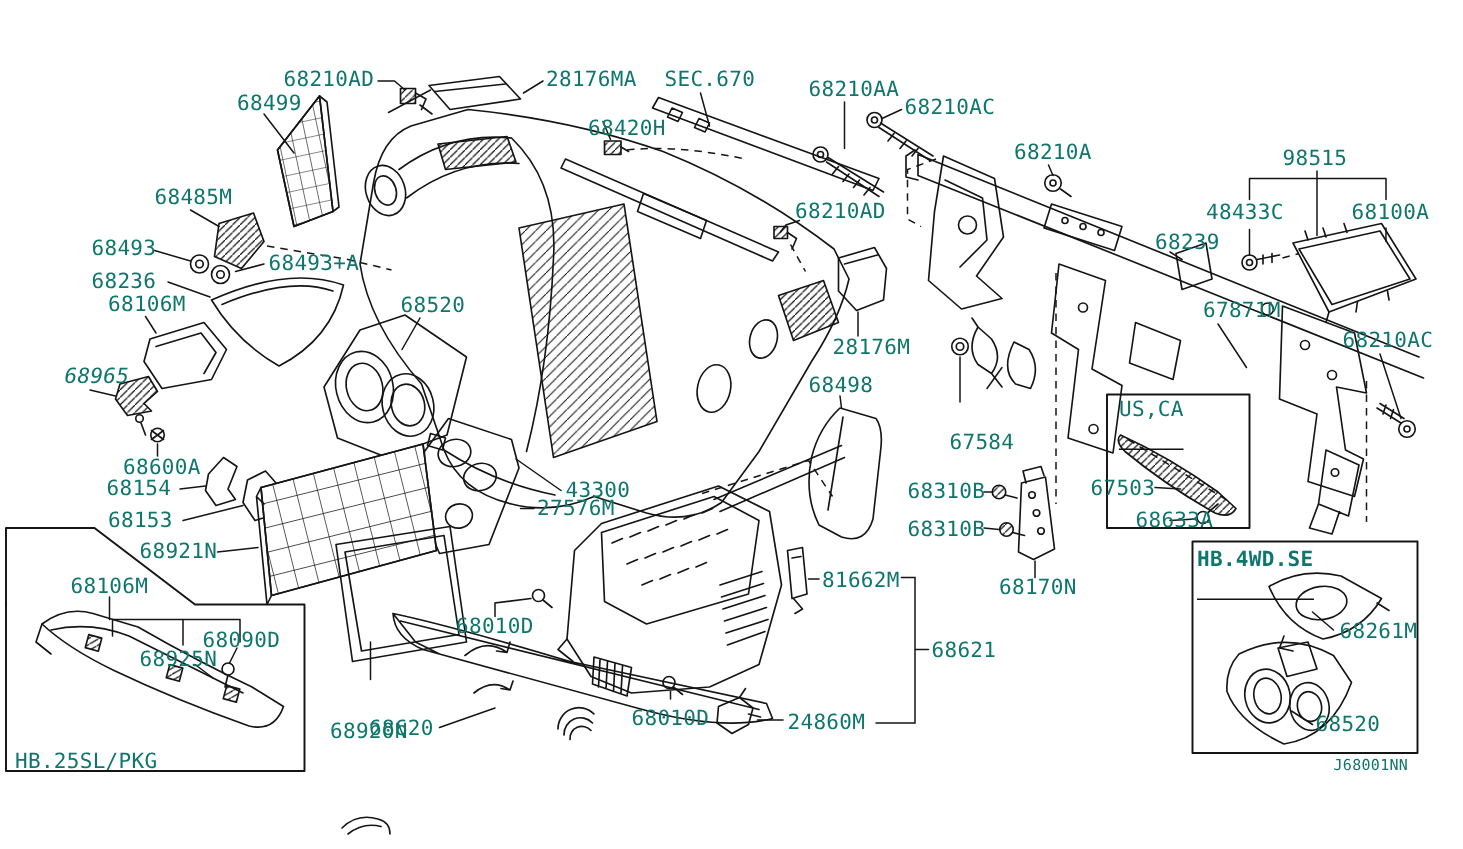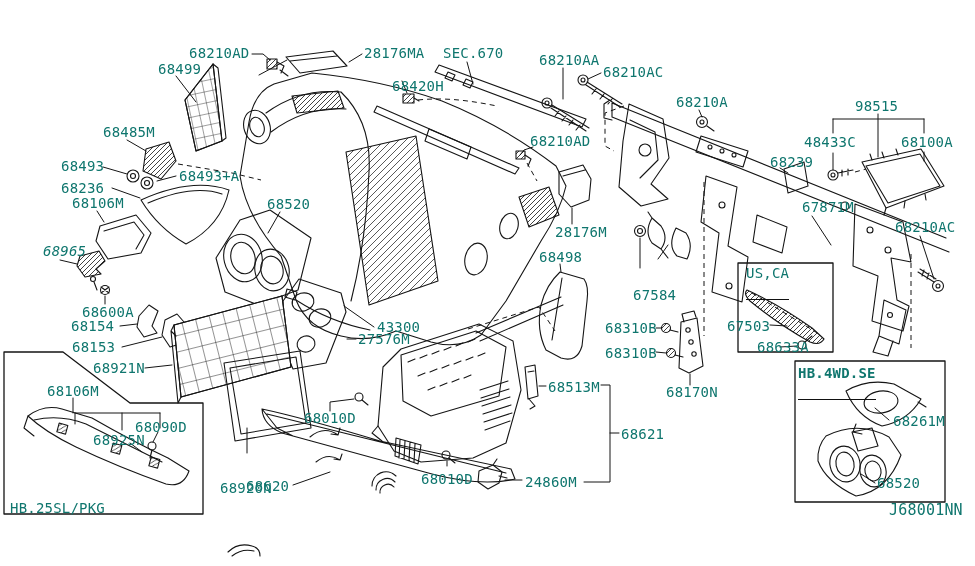--- a/index.html
+++ b/index.html
@@ -377,30 +377,30 @@
       <div class="part-label" style="left: 71px; top: 320px;"><span class="txt">68154</span></div>
       <div class="part-label" style="left: 727px; top: 320px;"><span class="txt">67503</span></div>
       <div class="part-label" style="left: 725px; top: 341px; margin-left: 32px;"><span class="txt">68633A</span></div>
       <div class="part-label" style="left: 72px; top: 341px;"><span class="txt">68153</span></div>
       <div class="part-label" style="left: 377px; top: 321px;"><span class="txt">43300</span></div>
       <div class="part-label" style="left: 358px; top: 333px;"><span class="txt">27576M</span></div>
       <div class="part-label" style="left: 605px; top: 322px;"><span class="txt">68310B</span></div>
       <div class="part-label" style="left: 605px; top: 347px;"><span class="txt">68310B</span></div>
       <div class="part-label" style="left: 93px; top: 362px;"><span class="txt">68921N</span></div>
       <div class="part-label" style="left: 666px; top: 386px;"><span class="txt">68170N</span></div>
-      <div class="part-label" style="left: 548px; top: 381px;"><span class="txt">68513M</span></div>
+      <div class="part-label" style="left: 548px; top: 381px;"><span class="txt">81662M</span></div>
       <div class="part-label" style="left: 47px; top: 385px;"><span class="txt">68106M</span></div>
       <div class="part-label" style="left: 135px; top: 421px;"><span class="txt">68090D</span></div>
       <div class="part-label" style="left: 93px; top: 434px;"><span class="txt">68925N</span></div>
       <div class="part-label" style="left: 304px; top: 412px;"><span class="txt">68010D</span></div>
       <div class="part-label" style="left: 621px; top: 428px;"><span class="txt">68621</span></div>
       <div class="part-label" style="left: 220px; top: 455px; margin-top: 27px;"><span class="txt">68920N</span></div>
       <div class="part-label" style="left: 421px; top: 473px;"><span class="txt">68010D</span></div>
       <div class="part-label" style="left: 525px; top: 476px;"><span class="txt">24860M</span></div>
       <div class="part-label" style="left: 246px; top: 480px;"><span class="txt">68620</span></div>
       <div class="part-label" style="left: 10px; top: 502px;"><span class="txt">HB.25SL/PKG</span></div>
       <div class="part-label underlined" style="left: 798px; top: 367px; font-weight: bold;"><span class="txt">HB.4WD.SE</span></div>
       <div class="part-label" style="left: 893px; top: 415px;"><span class="txt">68261M</span></div>
       <div class="part-label" style="left: 877px; top: 477px;"><span class="txt">68520</span></div>
-      <div class="part-label" style="left: 889px; top: 504px; font-size: 15px;"><span class="txt">J68001NN</span></div>
+      <div class="part-label" style="left: 889px; top: 504px; font-size: 10px;"><span class="txt">J68001NN</span></div>
     </div>
 
 </div>
 
 </body></html>

